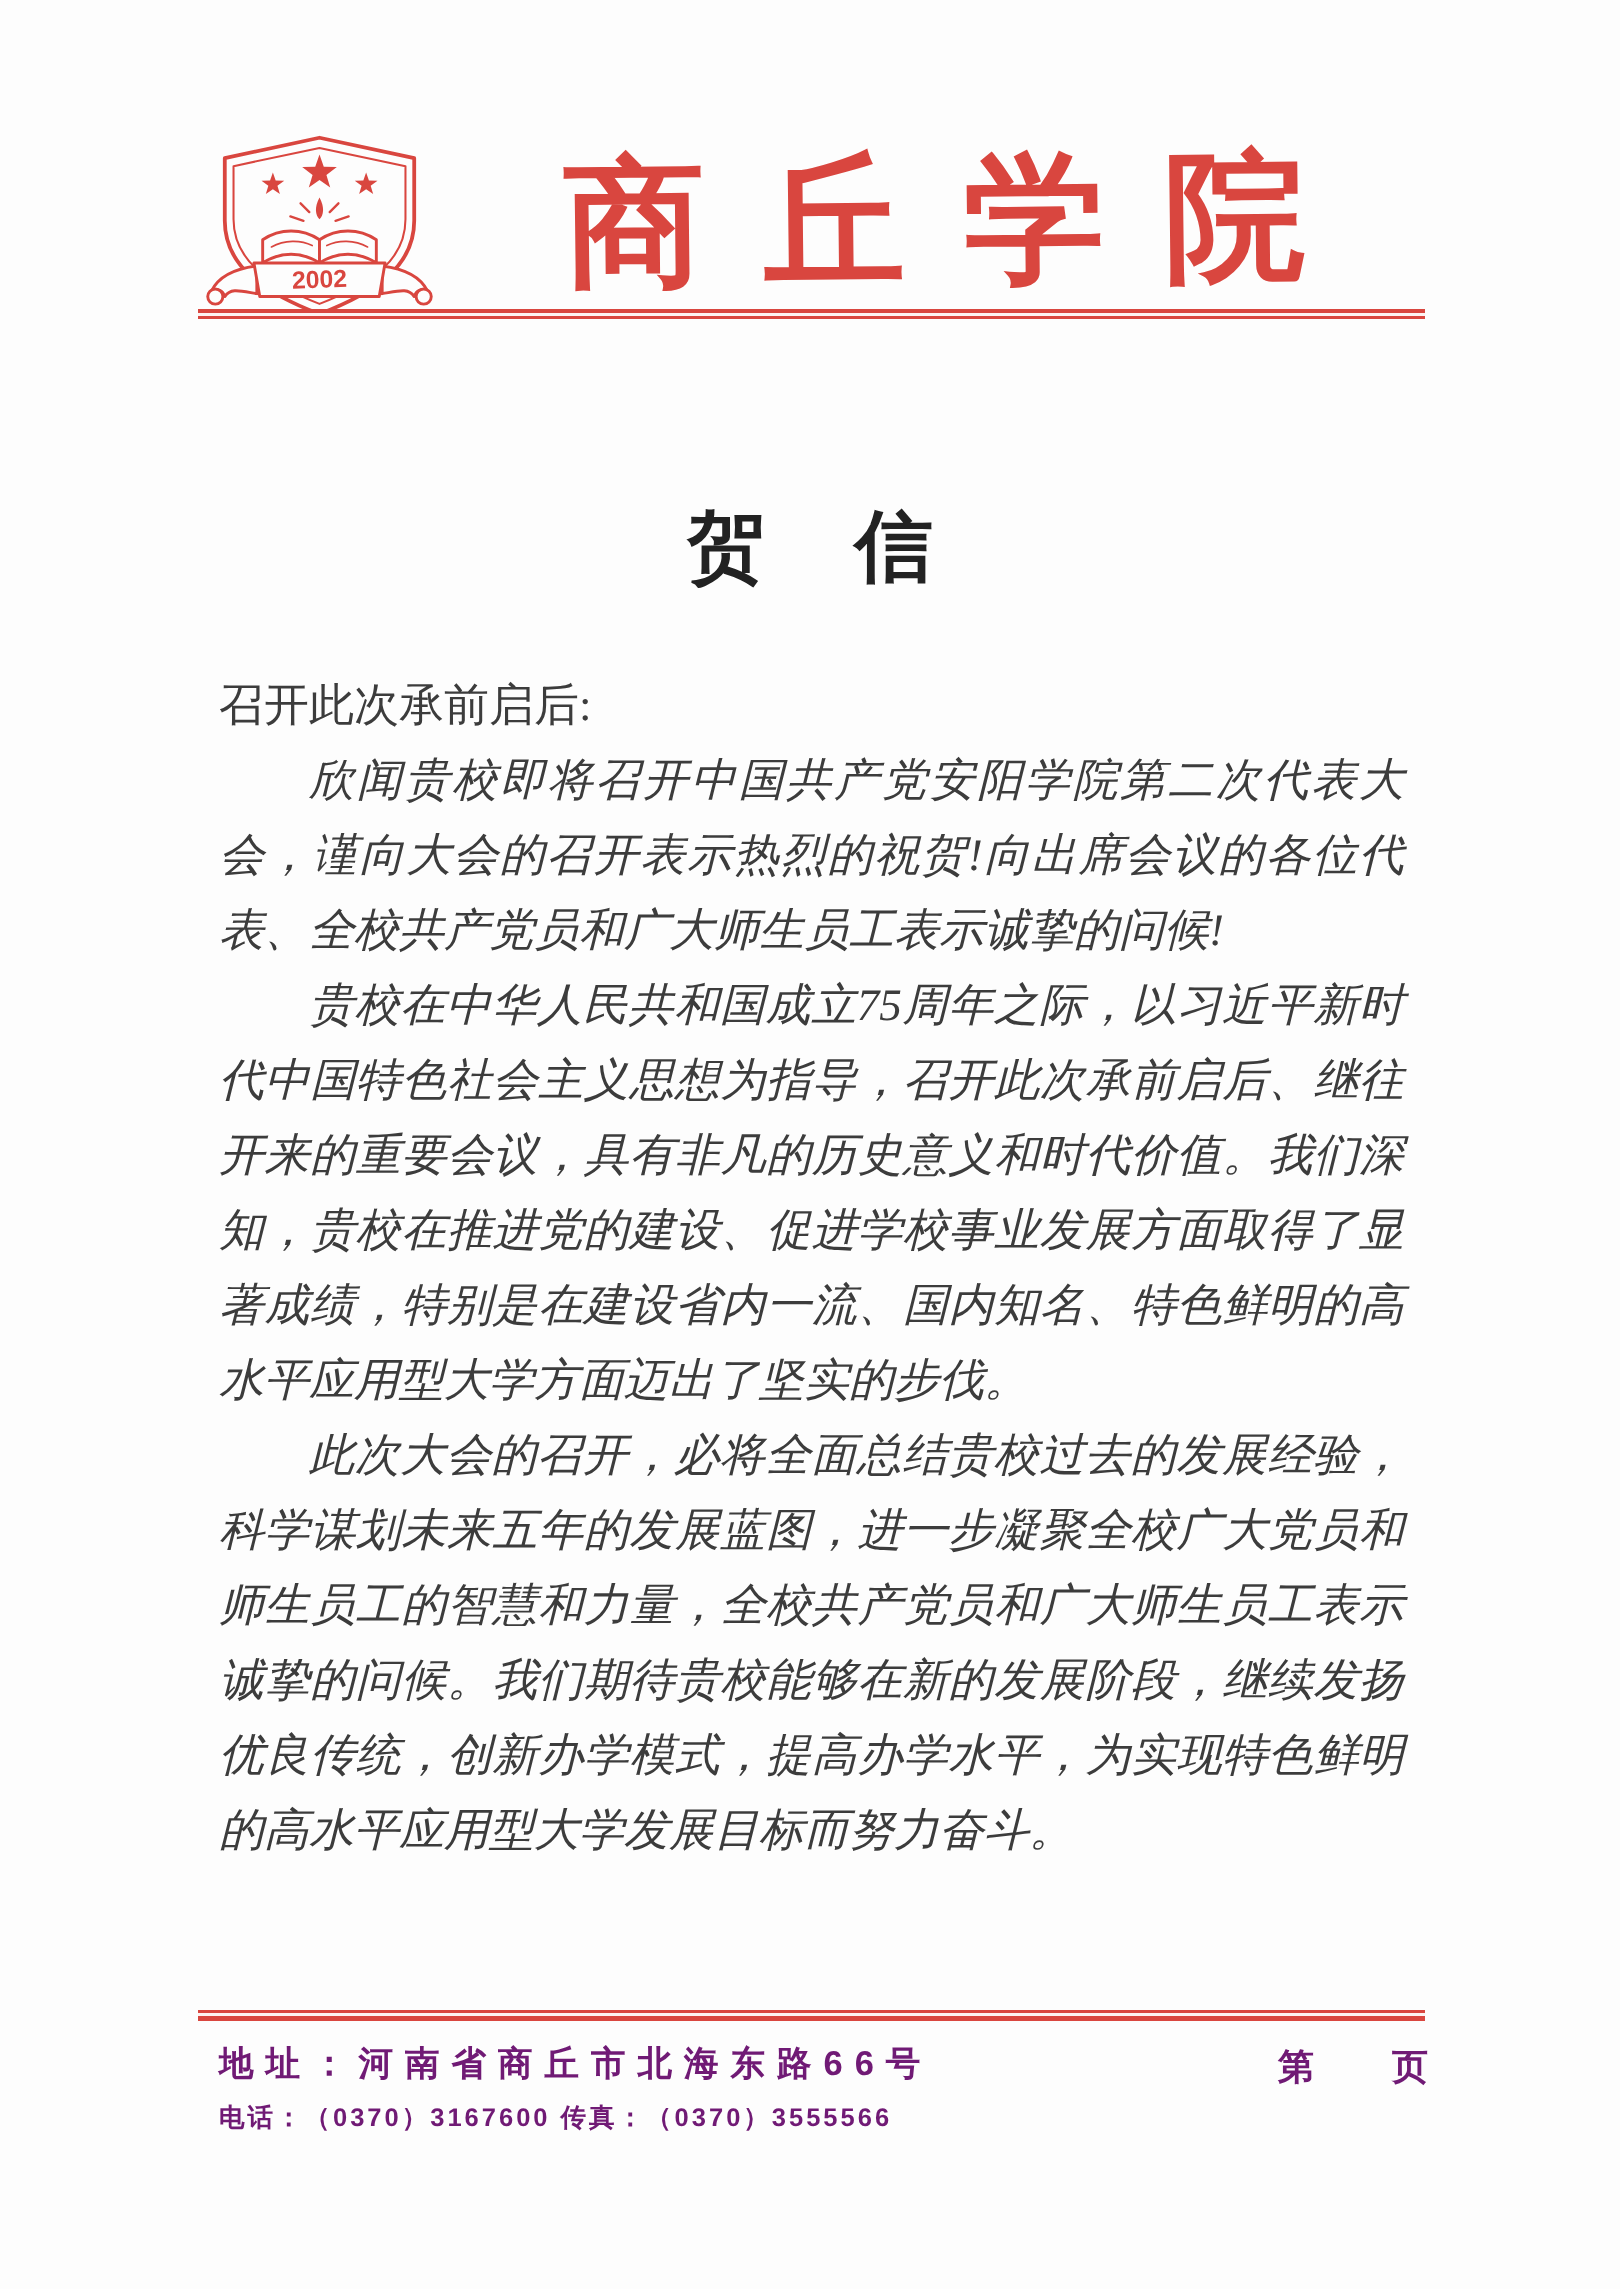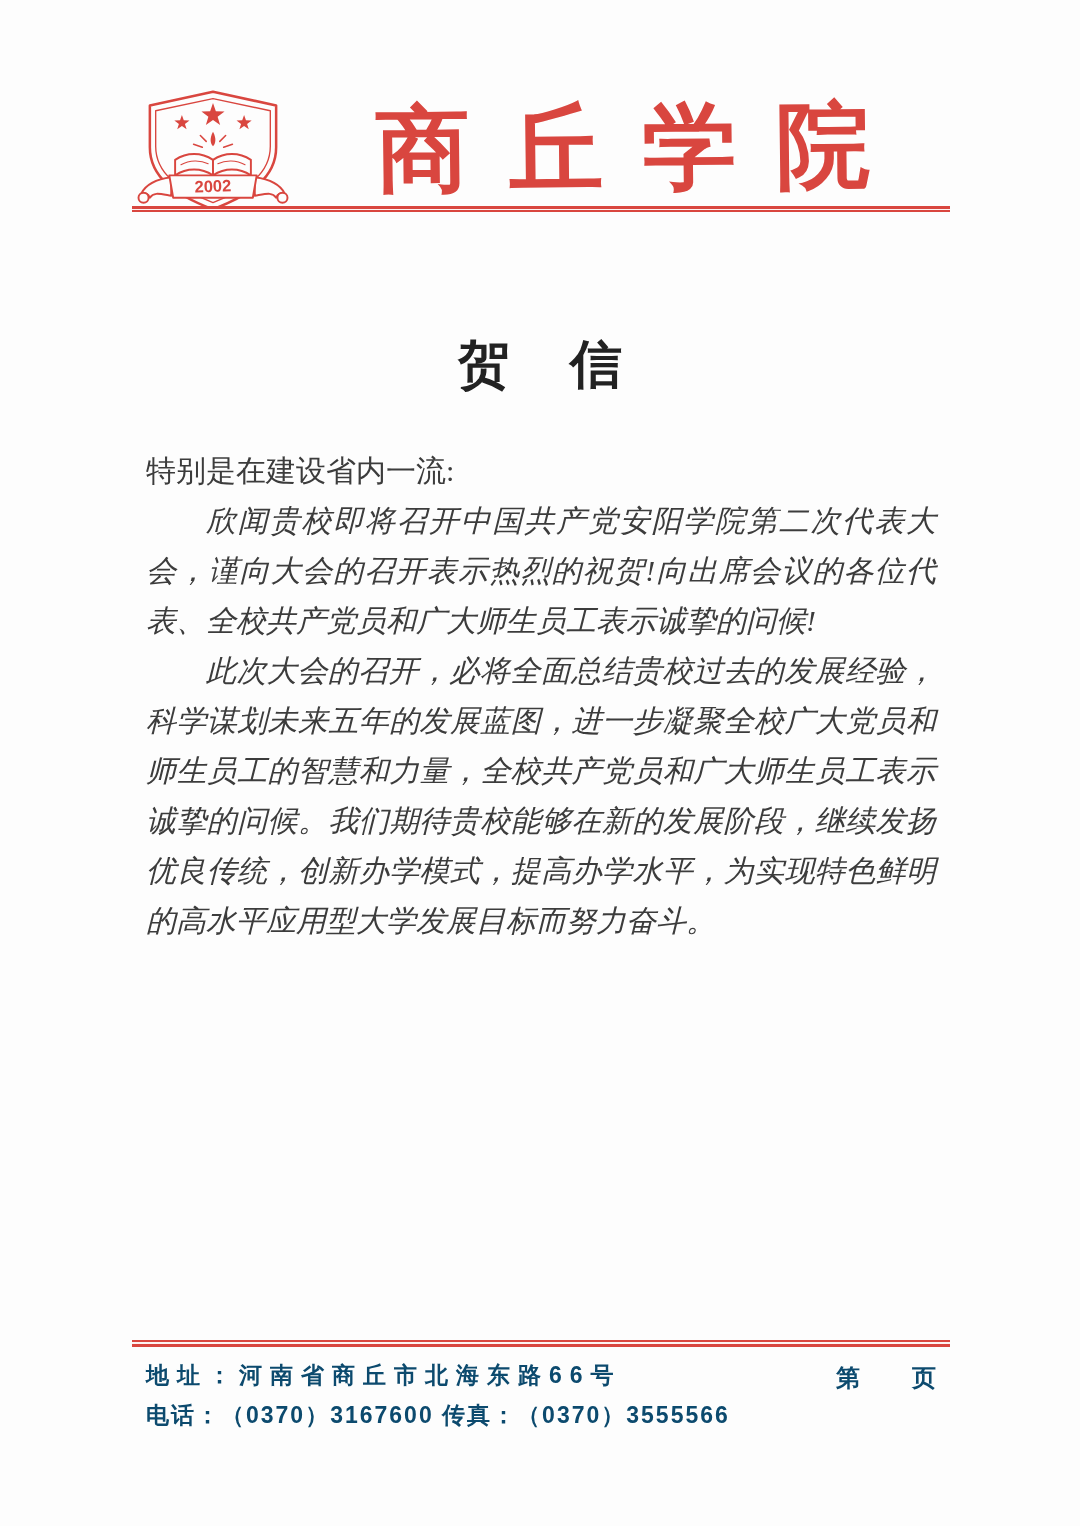--- a/index.html
+++ b/index.html
@@ -77,27 +77,27 @@
     color: #3c3c3c;
     text-align: justify;
   }
   .body p { margin: 0; }
   .salutation { text-indent: 0; }
   .para { text-indent: 2em; font-style: italic; }
 
   
   .footer {
     position: absolute;
-    top: 1360px; left: 146px; right: 144px;
-    color: #0c4a6e;
+    top: 1360px; left: 146px; right: 128px;
+    color: #701a75;
     font-family: "Liberation Sans", "DejaVu Sans", sans-serif;
     font-weight: bold;
   }
   .address { font-size: 23px; letter-spacing: 8px; }
-  .phone   { font-size: 23px; letter-spacing: 2px; margin-top: 9px; }
+  .phone   { font-size: 17px; letter-spacing: 2px; margin-top: 9px; }
   .page-number {
     position: absolute;
     top: 2px; right: 0;
     display: flex;
     gap: 52px;
     font-size: 24px;
   }
 </style>
 </head>
 <body>
@@ -142,22 +142,23 @@
       </g>
     </svg>
     <div class="school-name">商丘学院</div>
   </header>
 
   <div class="rule rule-header"></div>
 
   <h1 class="title">贺信</h1>
 
   <main class="body">
-    <p class="salutation">特别是在建设省内一流:</p>
+    <p class="salutation">召开此次承前启后:</p>
     <p class="para">欣闻贵校即将召开中国共产党安阳学院第二次代表大会，谨向大会的召开表示热烈的祝贺!向出席会议的各位代表、全校共产党员和广大师生员工表示诚挚的问候!</p>
+    <p class="para">贵校在中华人民共和国成立75周年之际，以习近平新时代中国特色社会主义思想为指导，召开此次承前启后、继往开来的重要会议，具有非凡的历史意义和时代价值。我们深知，贵校在推进党的建设、促进学校事业发展方面取得了显著成绩，特别是在建设省内一流、国内知名、特色鲜明的高水平应用型大学方面迈出了坚实的步伐。</p>
     <p class="para">此次大会的召开，必将全面总结贵校过去的发展经验，科学谋划未来五年的发展蓝图，进一步凝聚全校广大党员和师生员工的智慧和力量，全校共产党员和广大师生员工表示诚挚的问候。我们期待贵校能够在新的发展阶段，继续发扬优良传统，创新办学模式，提高办学水平，为实现特色鲜明的高水平应用型大学发展目标而努力奋斗。</p>
   </main>
 
   <div class="rule rule-footer"></div>
 
   <footer class="footer">
     <div class="address">地址：河南省商丘市北海东路66号</div>
     <div class="phone">电话：（0370）3167600 传真：（0370）3555566</div>
     <div class="page-number">
       <span>第</span>

